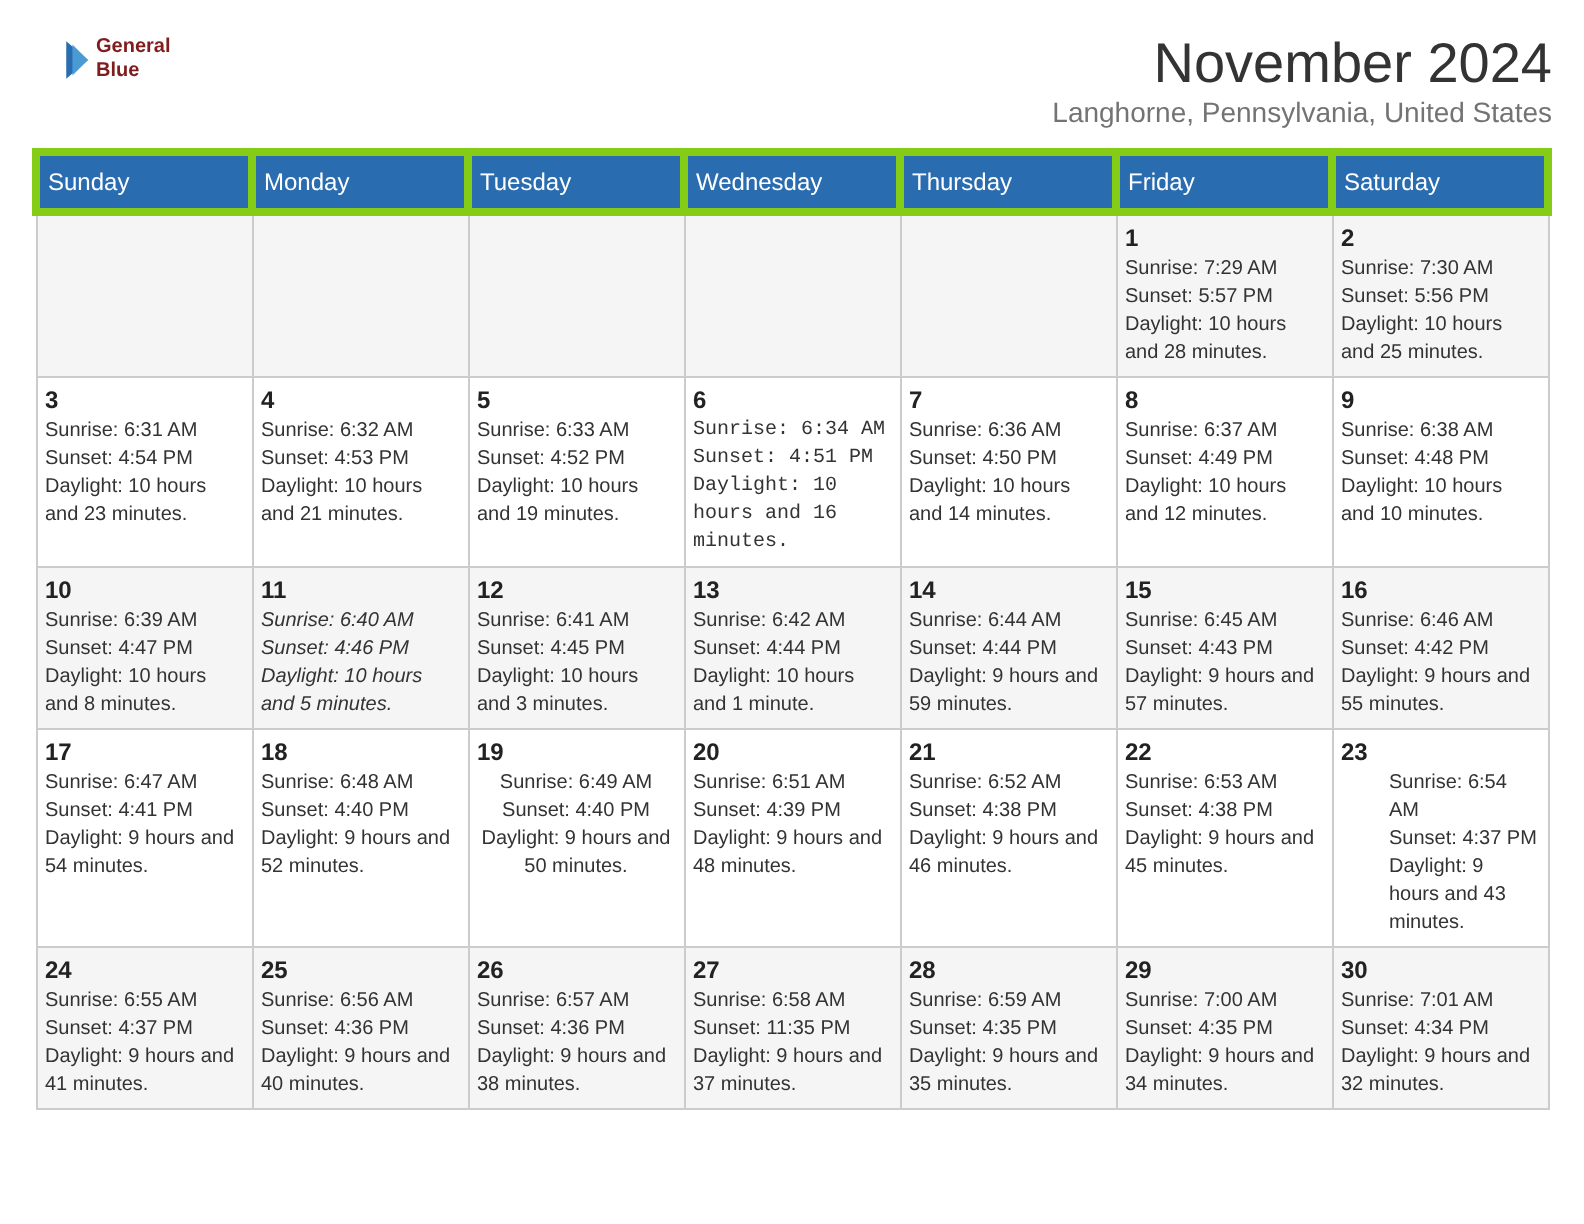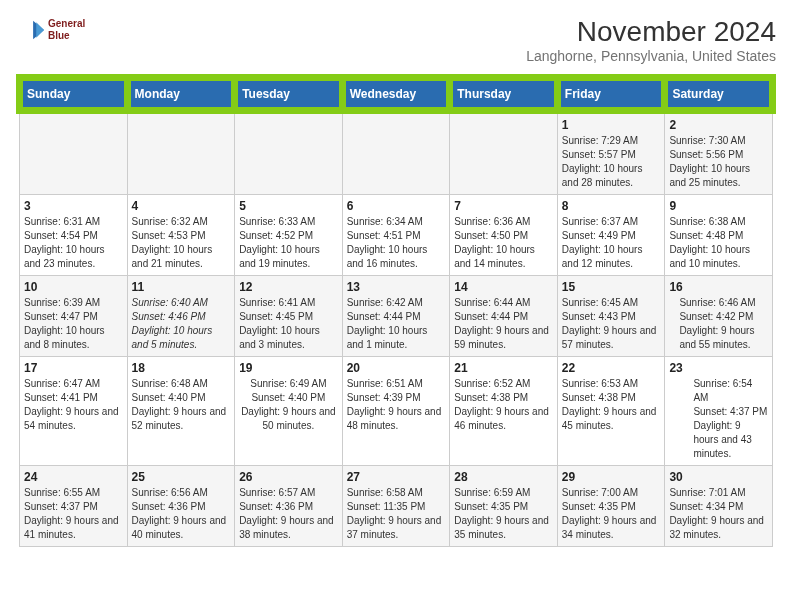--- a/index.html
+++ b/index.html
@@ -47,22 +47,22 @@
       width: 100%;
       border-collapse: collapse;
       font-size: 11px;
     }
     thead tr th {
       background: #2a6cb0;
       color: #fff;
       padding: 6px 4px;
       text-align: left;
       font-size: 12px;
-      font-weight: bold;
-      border: 7px solid #84cc16;
+      font-weight: normal;
+      border: 4px solid #84cc16;
     }
     tbody tr td {
       border: 1px solid #ccc;
       vertical-align: top;
       padding: 4px;
       width: calc(100% / 7);
       min-height: 80px;
       background: #fff;
     }
     tbody tr:nth-child(odd) td {
@@ -153,21 +153,21 @@
 Daylight: 10 hours and 21 minutes.</div>
         </td>
         <td>
           <div class="day-num">5</div>
           <div class="day-info" style="white-space: pre-line;">Sunrise: 6:33 AM
 Sunset: 4:52 PM
 Daylight: 10 hours and 19 minutes.</div>
         </td>
         <td>
           <div class="day-num">6</div>
-          <div class="day-info" style="white-space: pre-line;">Sunrise: 6:34 AM
+          <div class="day-info" style="white-space: pre-line; font-family: Liberation Mono, monospace;">Sunrise: 6:34 AM
 Sunset: 4:51 PM
 Daylight: 10 hours and 16 minutes.</div>
         </td>
         <td>
           <div class="day-num">7</div>
           <div class="day-info" style="white-space: pre-line;">Sunrise: 6:36 AM
 Sunset: 4:50 PM
 Daylight: 10 hours and 14 minutes.</div>
         </td>
         <td>
@@ -215,21 +215,21 @@
 Daylight: 9 hours and 59 minutes.</div>
         </td>
         <td>
           <div class="day-num">15</div>
           <div class="day-info" style="white-space: pre-line;">Sunrise: 6:45 AM
 Sunset: 4:43 PM
 Daylight: 9 hours and 57 minutes.</div>
         </td>
         <td>
           <div class="day-num">16</div>
-          <div class="day-info" style="white-space: pre-line; margin-left: 10px;">Sunrise: 6:46 AM
+          <div class="day-info" style="white-space: pre-line;">Sunrise: 6:46 AM
 Sunset: 4:42 PM
 Daylight: 9 hours and 55 minutes.</div>
         </td>
       </tr>
       <tr>
         <td>
           <div class="day-num">17</div>
           <div class="day-info" style="white-space: pre-line;">Sunrise: 6:47 AM
 Sunset: 4:41 PM
 Daylight: 9 hours and 54 minutes.</div>

